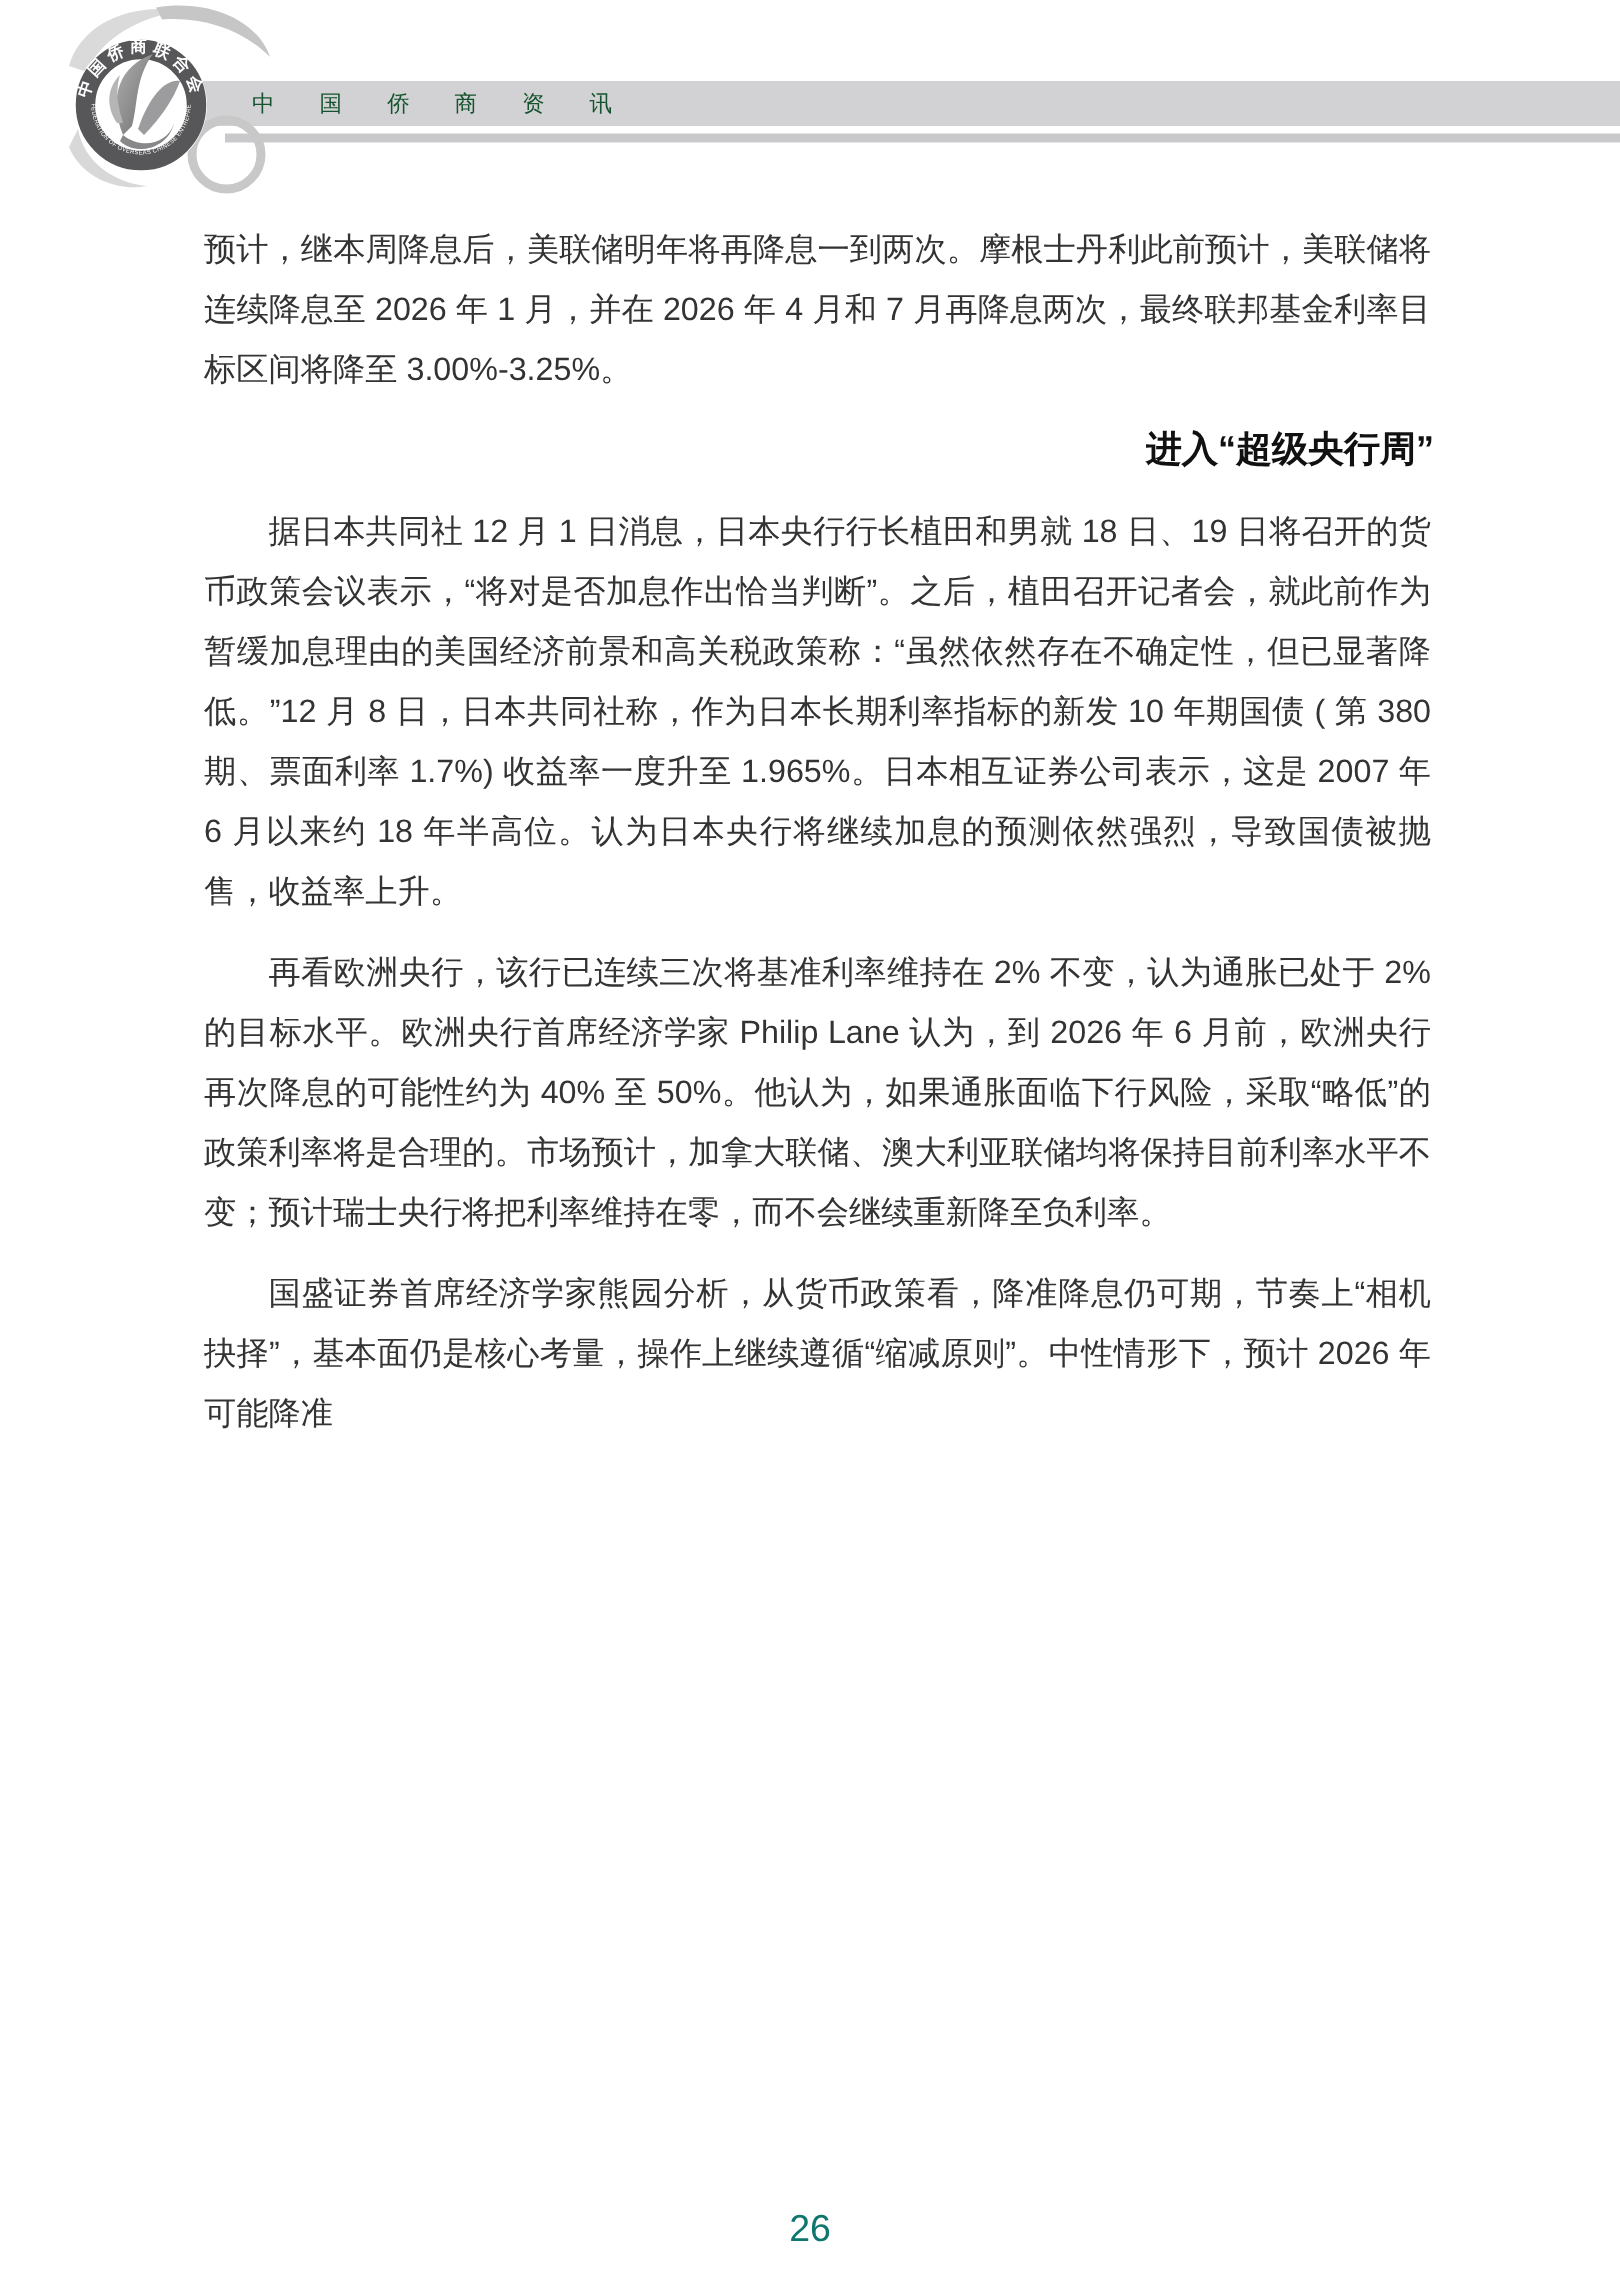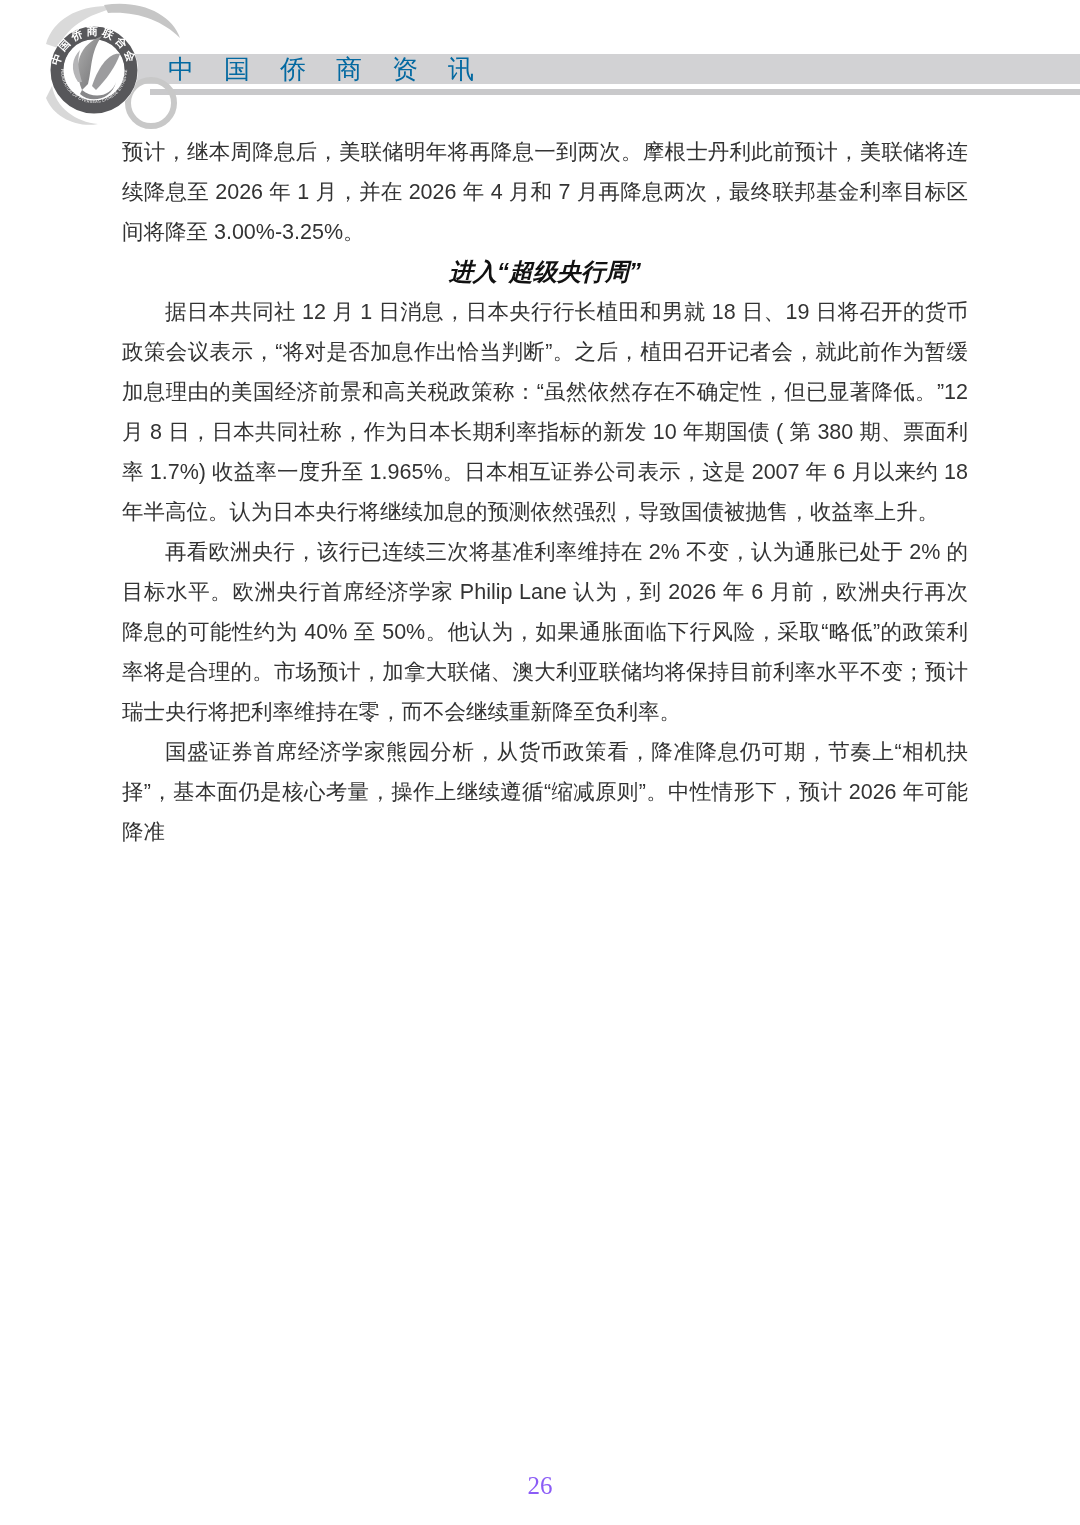--- a/index.html
+++ b/index.html
@@ -16,22 +16,22 @@
   .banner-bar {
     position: absolute;
     left: 112px; right: 0; top: 54px; height: 30px;
     background: #d2d2d4;
     z-index: 1;
   }
   .banner-title {
     position: absolute;
     left: 56px; top: 0; height: 30px;
     line-height: 31px;
-    font-size: 26px;
-    color: #0369a1;
+    font-size: 15px;
+    color: #14532d;
     letter-spacing: 30px;
     white-space: nowrap;
   }
   .banner-rule {
     position: absolute;
     left: 150px; right: 0; top: 89px; height: 6px;
     background: #c9c9cb;
     z-index: 1;
   }
   .logo-svg {
@@ -44,41 +44,40 @@
   
   .content {
     position: absolute;
     left: 122px; top: 132px;
     width: 846px;
     font-size: 21.5px;
     line-height: 40px;
     color: #333333;
     text-align: justify;
   }
-  .para { margin: 0; text-indent: 2em; }
+  .para { margin: 14px; text-indent: 2em; }
   .para.continuation { text-indent: 0; }
   .heading {
-    margin: 0;
+    margin: 12px;
     font-size: 24px;
     line-height: 40px;
     font-weight: bold;
     color: #111111;
-    text-align: center;
+    text-align: right;
     text-indent: 0;
-    font-style: italic;
   }
 
   
   .page-number {
     position: absolute;
     left: 0; right: 0; top: 1472px;
     text-align: center;
-    font-family: Liberation Serif, serif;
+    font-family: Liberation Sans, sans-serif;
     font-size: 25px;
-    color: #8b5cf6;
+    color: #0f766e;
   }
 </style>
 </head>
 <body>
 
 <div class="page">
 
   <div class="banner-bar">
     <div class="banner-title">中国侨商资讯</div>
   </div>

